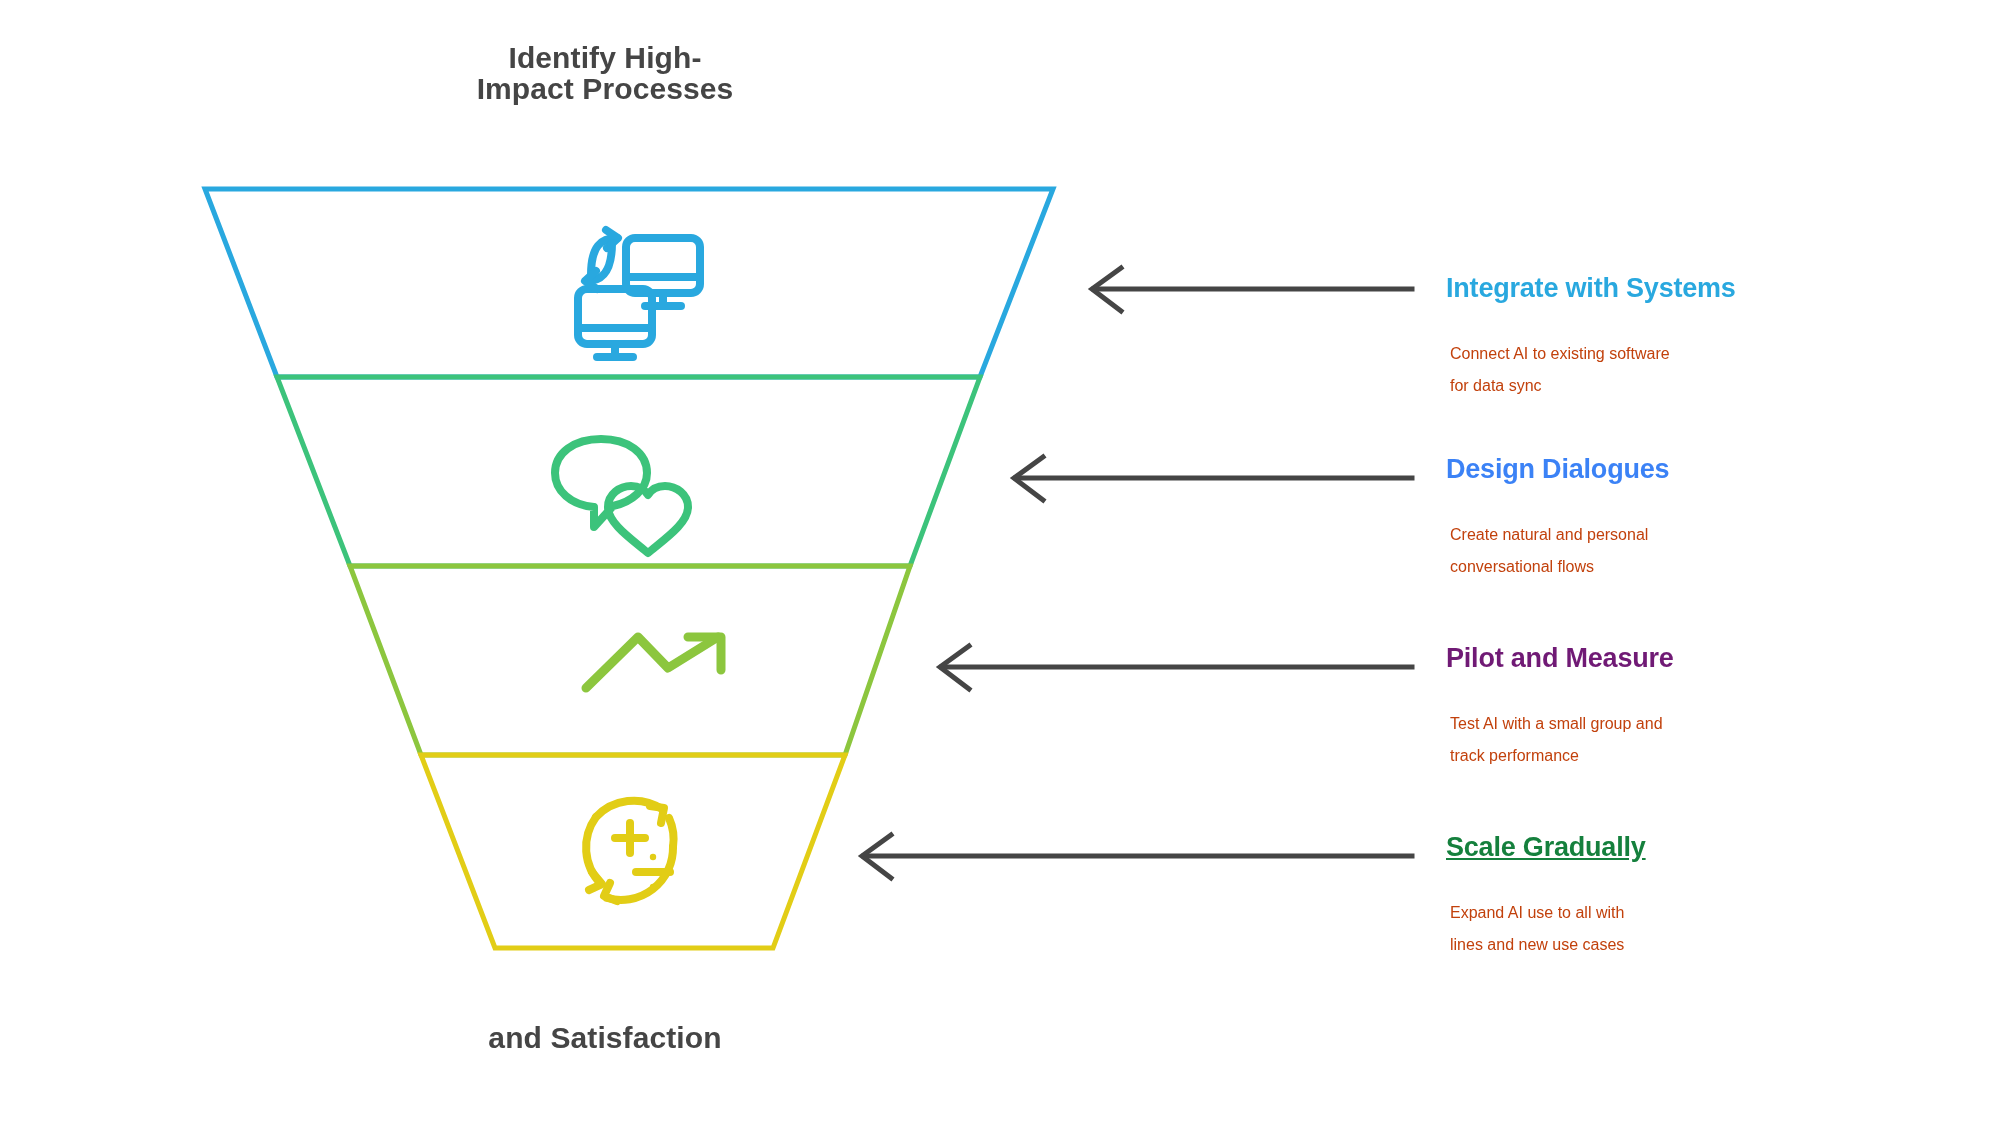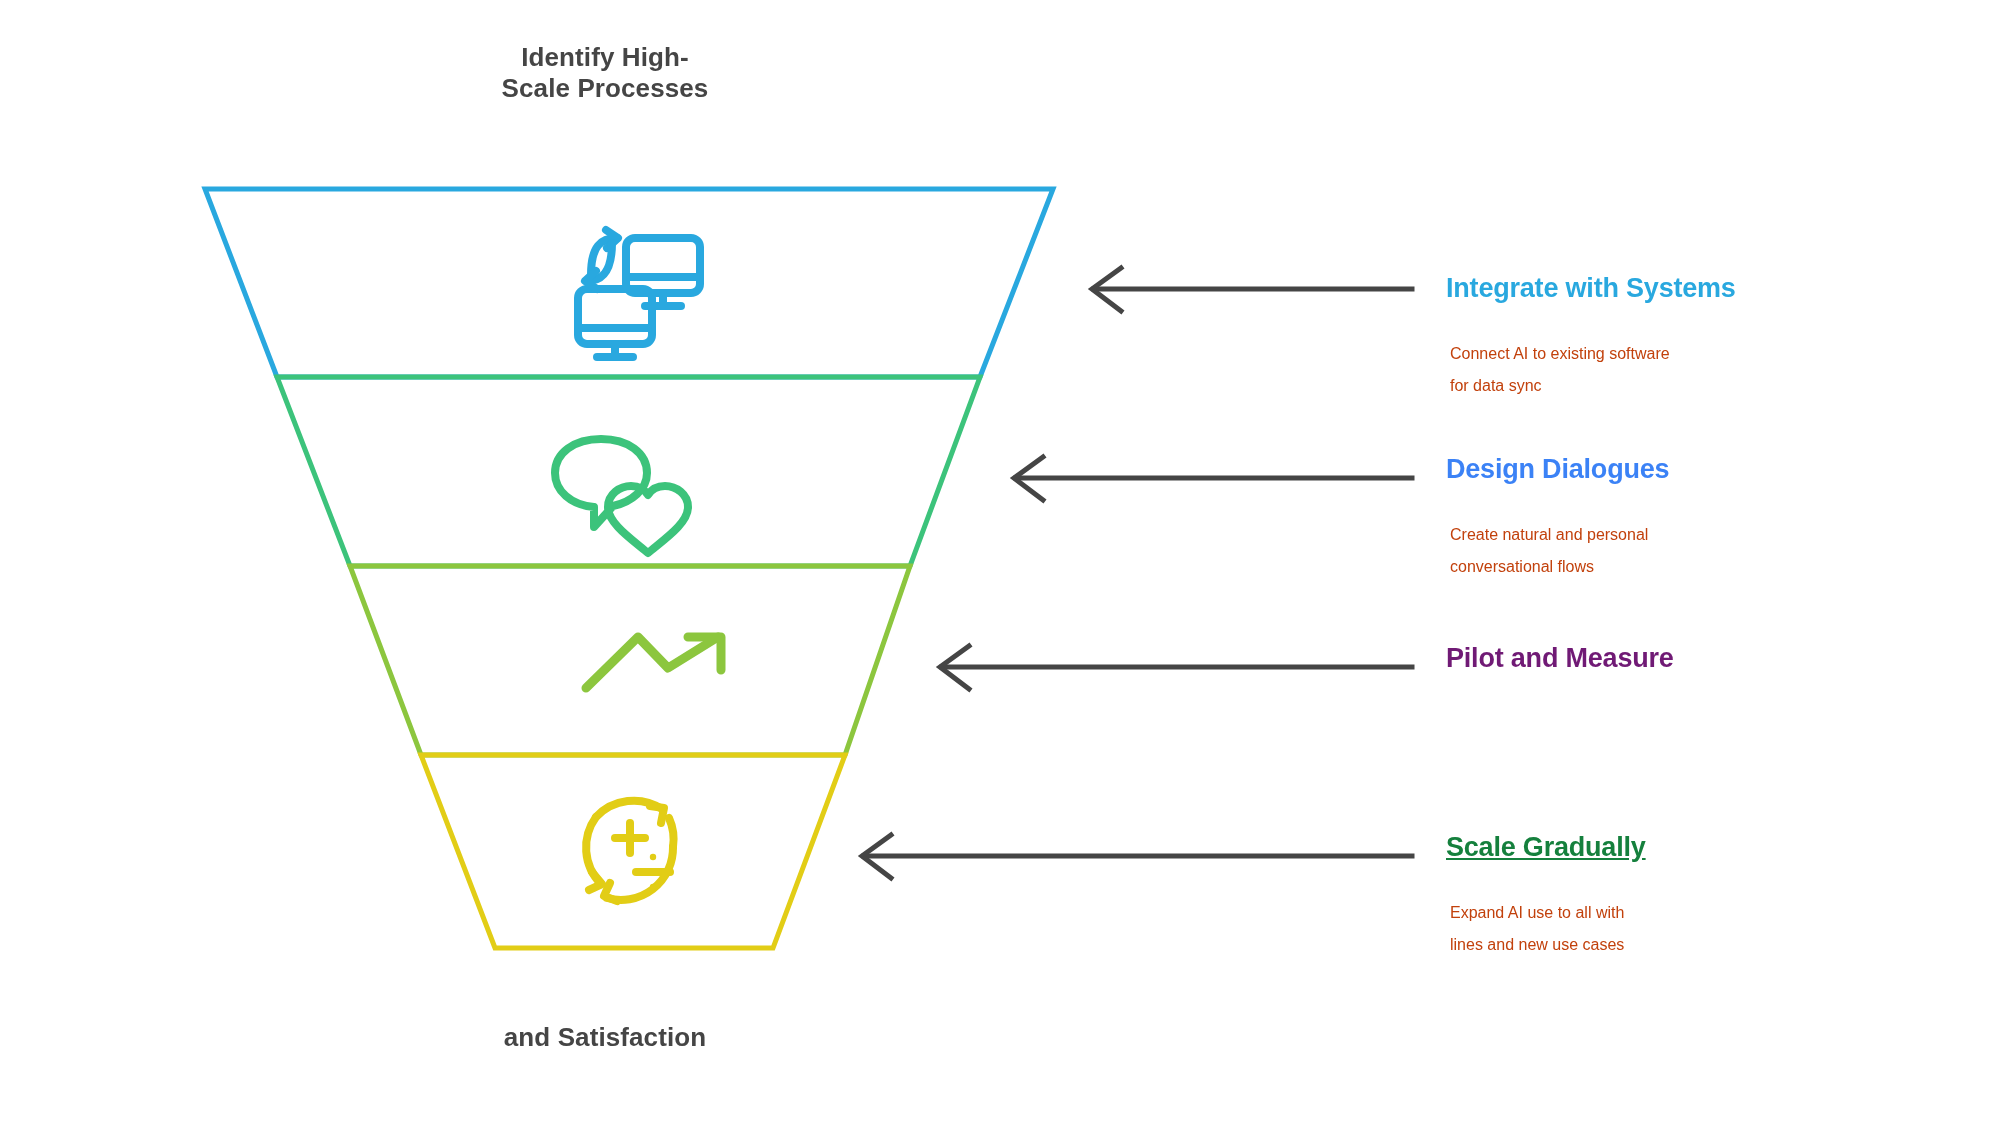--- a/index.html
+++ b/index.html
@@ -25,21 +25,21 @@
     left: 0; top: 0;
     width: 2000px;
     height: 1125px;
   }
 
   .cap-title {
     position: absolute;
     text-align: center;
     font-weight: bold;
     color: #454545;
-    font-size: 26px;
+    font-size: 30px;
     line-height: 31px;
     letter-spacing: 0.1px;
   }
   #top-title {
     left: 380px;
     top: 42px;
     width: 450px;
   }
   #bottom-title {
     left: 380px;
@@ -170,21 +170,21 @@
 
     <g stroke="#454545" fill="none" stroke-width="5" stroke-linecap="square" stroke-linejoin="miter">
       <line x1="1412" y1="856" x2="864" y2="856"></line>
       <polyline points="891,835 862,856 891,878" fill="none"></polyline>
     </g>
 
   </svg>
 
   <div id="top-title" class="cap-title" style="color: rgb(69, 69, 69);">
     <div>Identify High-</div>
-    <div>Scale Processes</div>
+    <div>Impact Processes</div>
   </div>
 
   <div id="bottom-title" class="cap-title" style="color: rgb(69, 69, 69);">
     <div>and Satisfaction</div>
   </div>
 
   <div class="callout" id="callout-0">
     <p class="callout-heading" style="color: rgb(41, 168, 223);">Integrate with Systems</p>
     <p class="callout-body">
       <span>Connect AI to existing software</span><br>
@@ -195,20 +195,24 @@
   <div class="callout" id="callout-1">
     <p class="callout-heading" style="color: #3b82f6;">Design Dialogues</p>
     <p class="callout-body">
       <span>Create natural and personal</span><br>
       <span>conversational flows</span>
     </p>
   </div>
 
   <div class="callout" id="callout-2">
     <p class="callout-heading" style="color: #701a75;">Pilot and Measure</p>
+    <p class="callout-body">
+      <span>Test AI with a small group and</span><br>
+      <span>track performance</span>
+    </p>
   </div>
 
   <div class="callout" id="callout-3">
     <p class="callout-heading" style="color: #15803d; text-decoration: underline;">Scale Gradually</p>
     <p class="callout-body">
       <span>Expand AI use to all with</span><br>
       <span>lines and new use cases</span>
     </p>
   </div>
 

